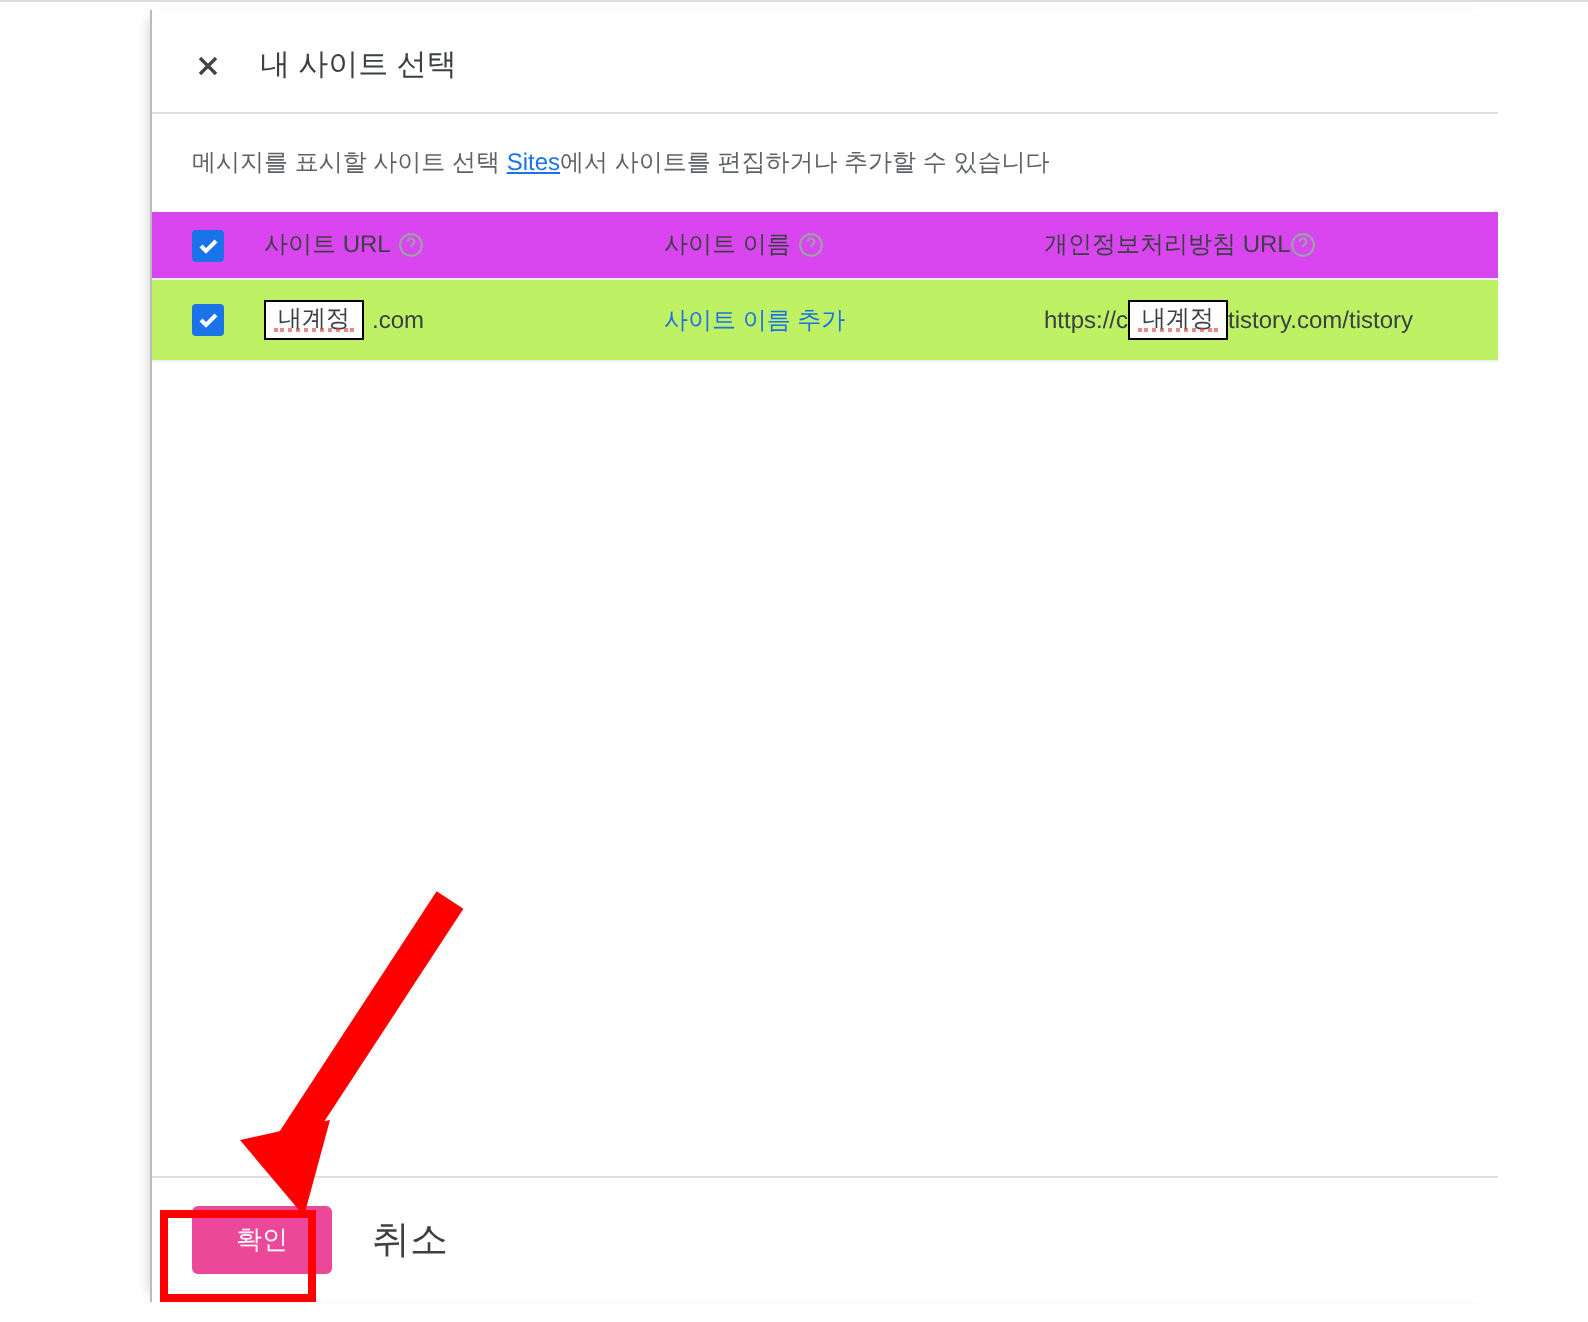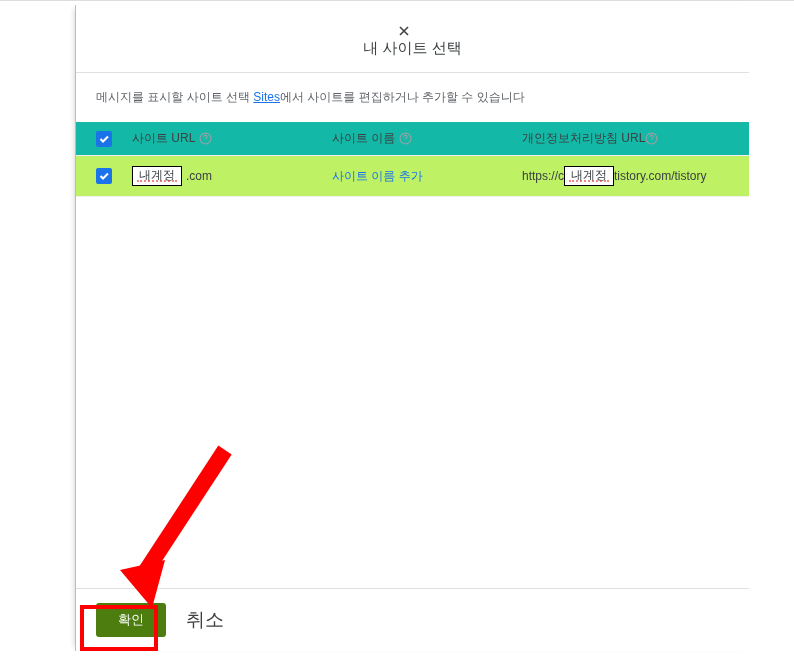--- a/index.html
+++ b/index.html
@@ -18,21 +18,20 @@
       right: 45px;
       bottom: 10px;
       background: #fff;
       border-left: 1px solid #bbb;
       box-shadow: -4px 0 6px -4px rgba(0,0,0,0.2);
     }
     .modal-header {
       display: flex;
       align-items: center;
       padding: 18px 20px 14px 20px;
-      flex-direction: column;
     }
     .close-icon {
       width: 16px;
       height: 16px;
       margin-right: 18px;
       cursor: pointer;
       color: #444;
     }
     .modal-title {
       font-size: 15px;
@@ -52,21 +51,21 @@
     .description a {
       color: #1a73e8;
     }
     .table {
       width: 100%;
     }
     .table-header {
       display: flex;
       align-items: center;
       padding: 8px 20px;
-      background: #14b8a6;
+      background: #d946ef;
       text-align: right;
     }
     .table-row {
       display: flex;
       align-items: center;
       padding: 10px 20px;
       background: #bef264;
       border-top: 1px solid #f0f0f0;
       border-bottom: 1px solid #f0f0f0;
     }
@@ -141,21 +140,21 @@
       left: 0;
       right: 0;
       border-top: 1px solid #e0e0e0;
       padding: 14px 20px;
       display: flex;
       align-items: center;
       gap: 20px;
       background: #fff;
     }
     .btn-primary {
-      background: #4d7c0f;
+      background: #ec4899;
       color: #fff;
       border: none;
       padding: 8px 22px;
       font-size: 13px;
       border-radius: 3px;
       cursor: pointer;
     }
     .btn-cancel {
       color: #404040;
       font-size: 19px;

